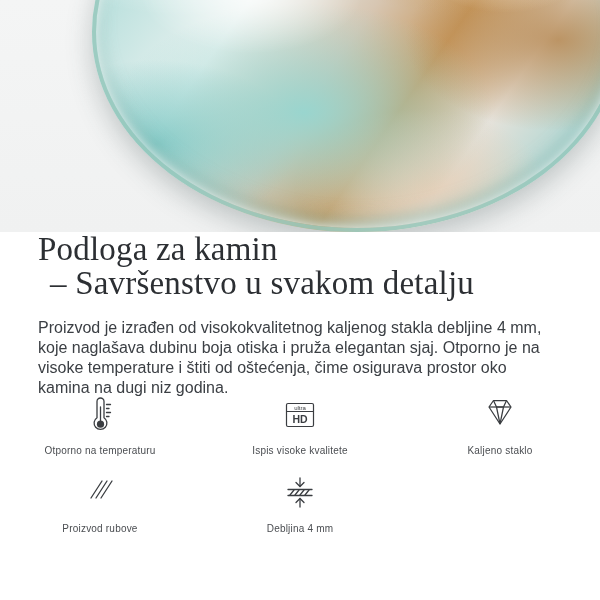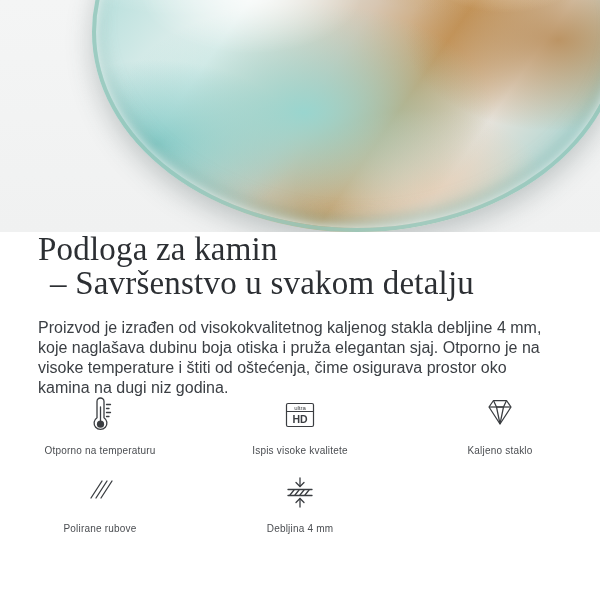--- a/index.html
+++ b/index.html
@@ -206,21 +206,21 @@
     <div class="feature">
       <div class="icon-box">
         <svg width="40" height="34" viewBox="0 0 40 34">
           <g stroke="#3a3d41" stroke-width="1.3" stroke-linecap="round">
             <line x1="11" y1="25" x2="22" y2="8"></line>
             <line x1="16" y1="25" x2="27" y2="8"></line>
             <line x1="21" y1="25" x2="32" y2="8"></line>
           </g>
         </svg>
       </div>
-      <div class="caption">Polirane rubove</div>
+      <div class="caption">Proizvod rubove</div>
     </div>
 
     <div class="feature">
       <div class="icon-box">
         <svg width="40" height="40" viewBox="0 0 40 40">
           <g stroke="#3a3d41" stroke-width="1.3" stroke-linecap="round" fill="none">
             <line x1="20" y1="5" x2="20" y2="13"></line>
             <path d="M16 9.5 L20 13.5 L24 9.5"></path>
             <line x1="20" y1="34" x2="20" y2="26"></line>
             <path d="M16 29.5 L20 25.5 L24 29.5"></path>

